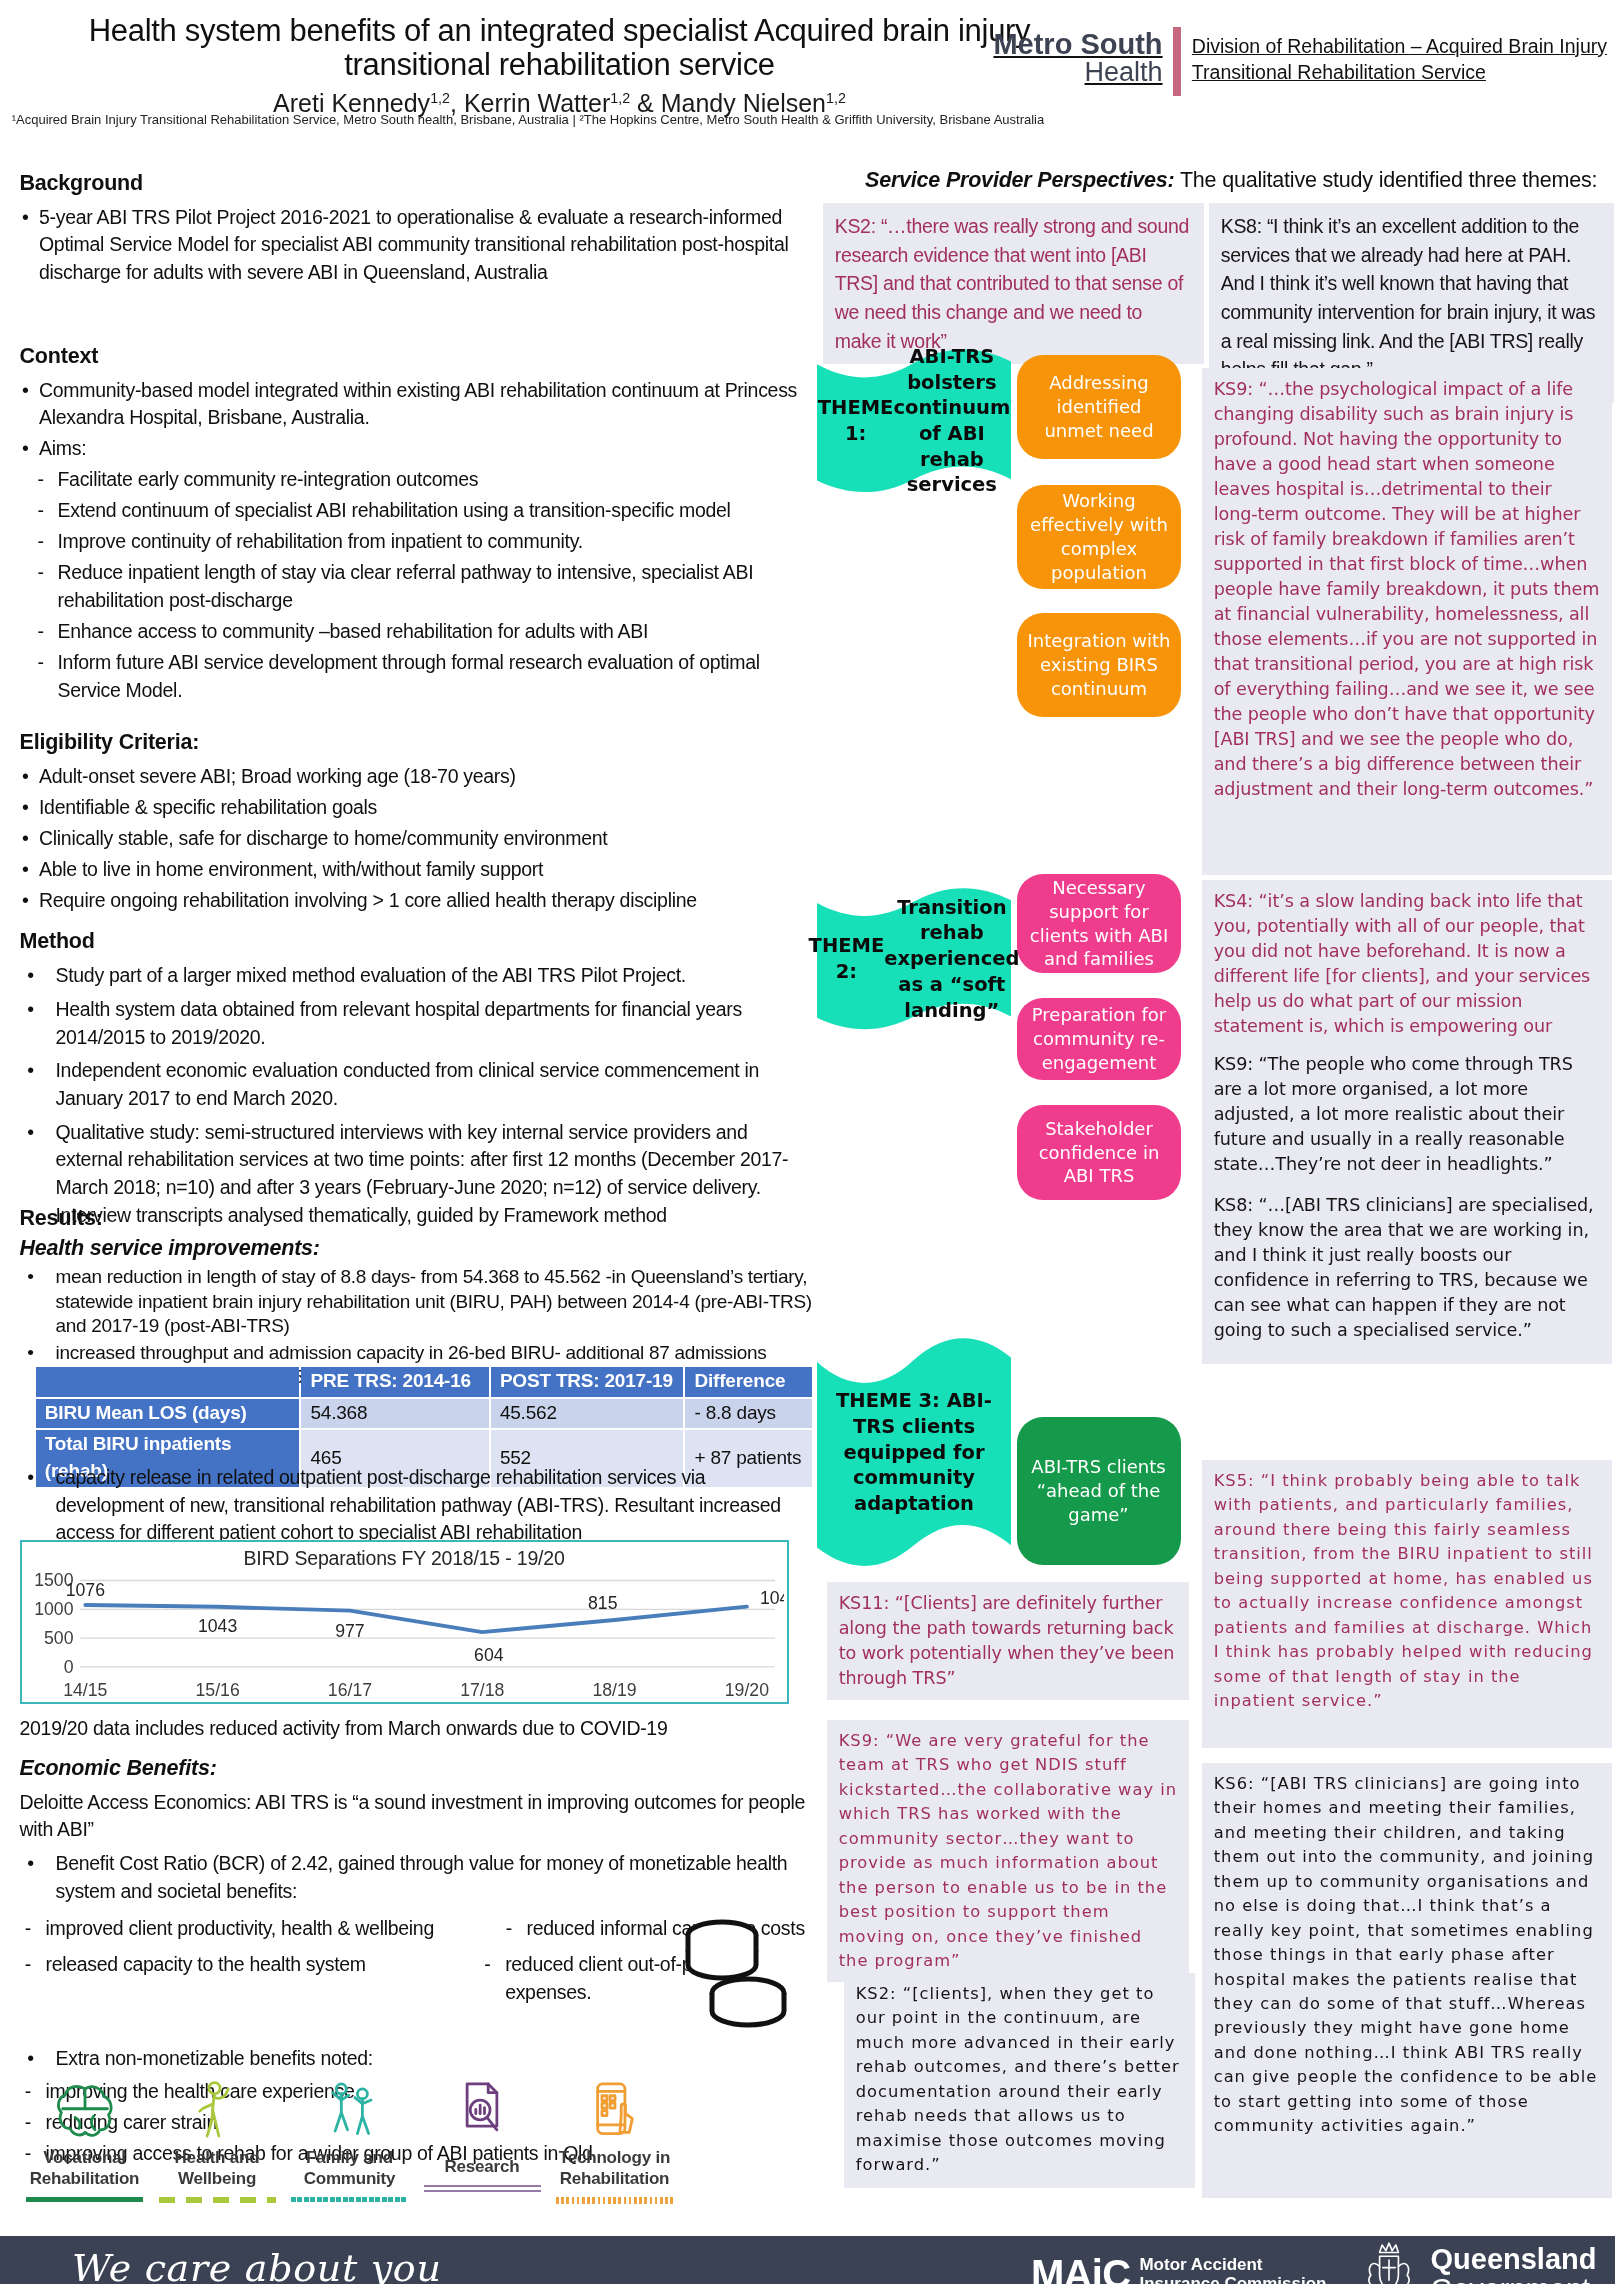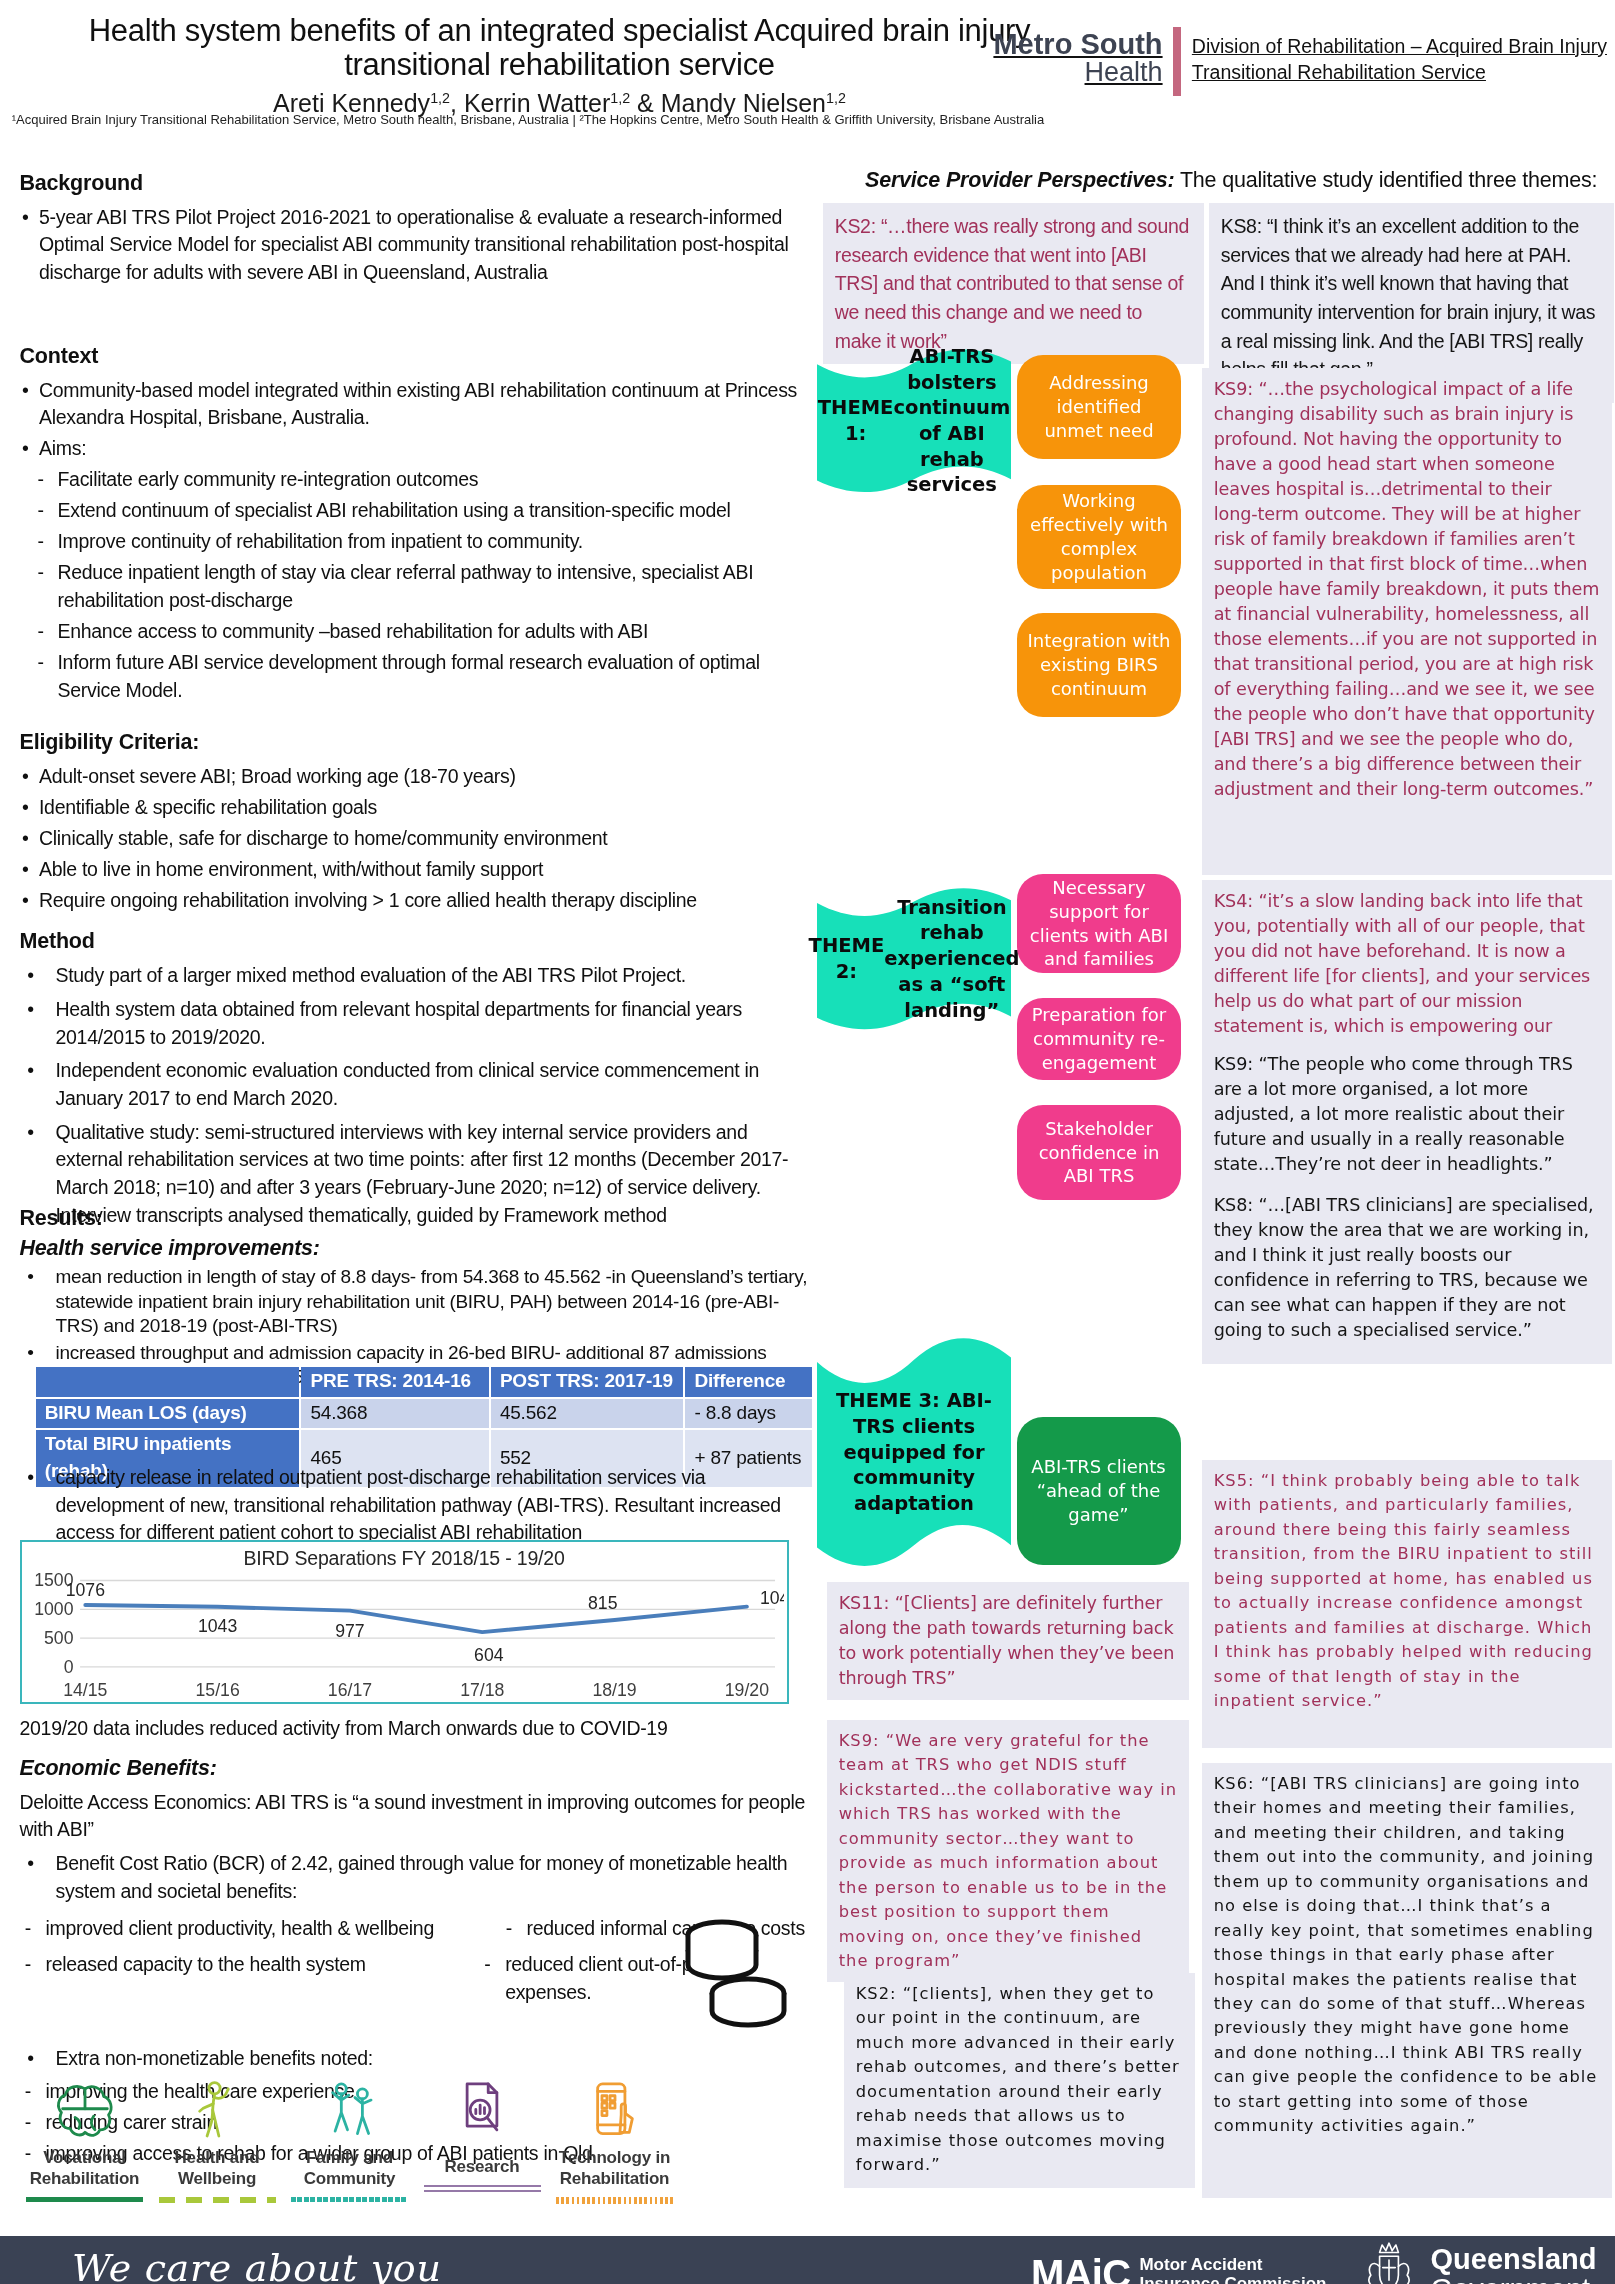--- a/index.html
+++ b/index.html
@@ -151,21 +151,21 @@
     <div class="h1">Method</div>
     <div class="bullet wide">Study part of a larger mixed method evaluation of the ABI TRS Pilot Project.</div>
     <div class="bullet wide">Health system data obtained from relevant hospital departments for financial years 2014/2015 to 2019/2020.</div>
     <div class="bullet wide">Independent economic evaluation conducted from clinical service commencement in January 2017 to end March 2020.</div>
     <div class="bullet wide">Qualitative study: semi-structured interviews with key internal service providers and external rehabilitation services at two time points: after first 12 months (December 2017-March 2018; n=10) and after 3 years (February-June 2020; n=12) of service delivery. Interview transcripts analysed thematically, guided by Framework method</div>
   </div>
 
   <div class="lcol" style="top:1205px;font-size:19px;line-height:1.28;">
     <div class="h1" style="margin-bottom:2.6px;">Results:</div>
     <div class="h1 it" style="margin-bottom:2.6px;">Health service improvements:</div>
-    <div class="bullet wide" style="margin:2.6px 0;">mean reduction in length of stay of 8.8 days- from 54.368 to 45.562 -in Queensland’s tertiary, statewide inpatient brain injury rehabilitation unit (BIRU, PAH) between 2014-16 (pre-ABI-TRS) and 2018-19 (post-ABI-TRS)</div>
+    <div class="bullet wide" style="margin:2.6px 0;">mean reduction in length of stay of 8.8 days- from 54.368 to 45.562 -in Queensland’s tertiary, statewide inpatient brain injury rehabilitation unit (BIRU, PAH) between 2014-4 (pre-ABI-TRS) and 2017-19 (post-ABI-TRS)</div>
     <div class="bullet wide" style="margin:2.6px 0;">increased throughput and admission capacity in 26-bed BIRU- additional 87 admissions during 2017-19. 2014-16= 465 admissions, 2017-19= 553 admissions</div>
   </div>
 
   <div class="lcol" style="top:1365px;">
     <table class="results">
       <tbody>
           <tr>
         <th class="th-blue c-label"></th>
         <th class="th-blue c-pre">PRE TRS: 2014-16</th>
         <th class="th-blue c-post">POST TRS: 2017-19</th>

